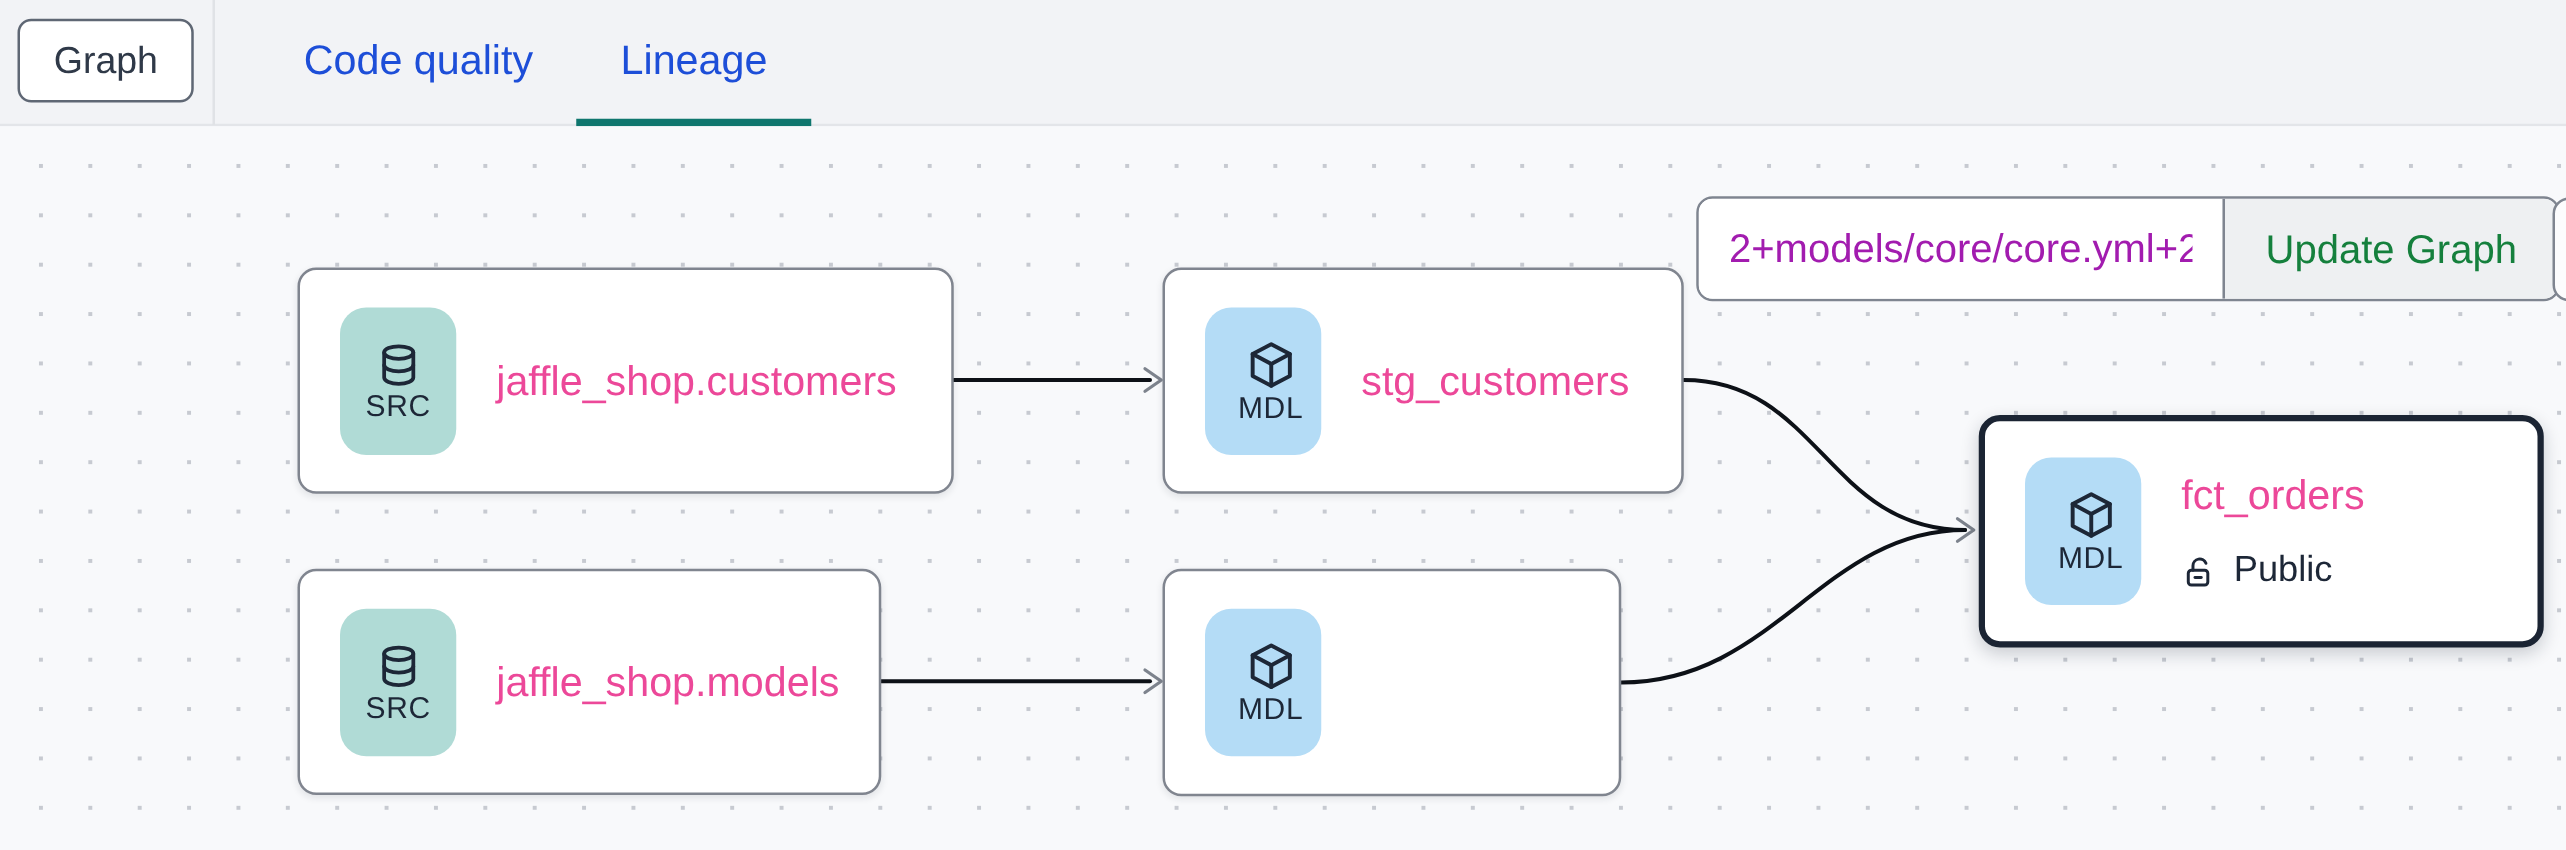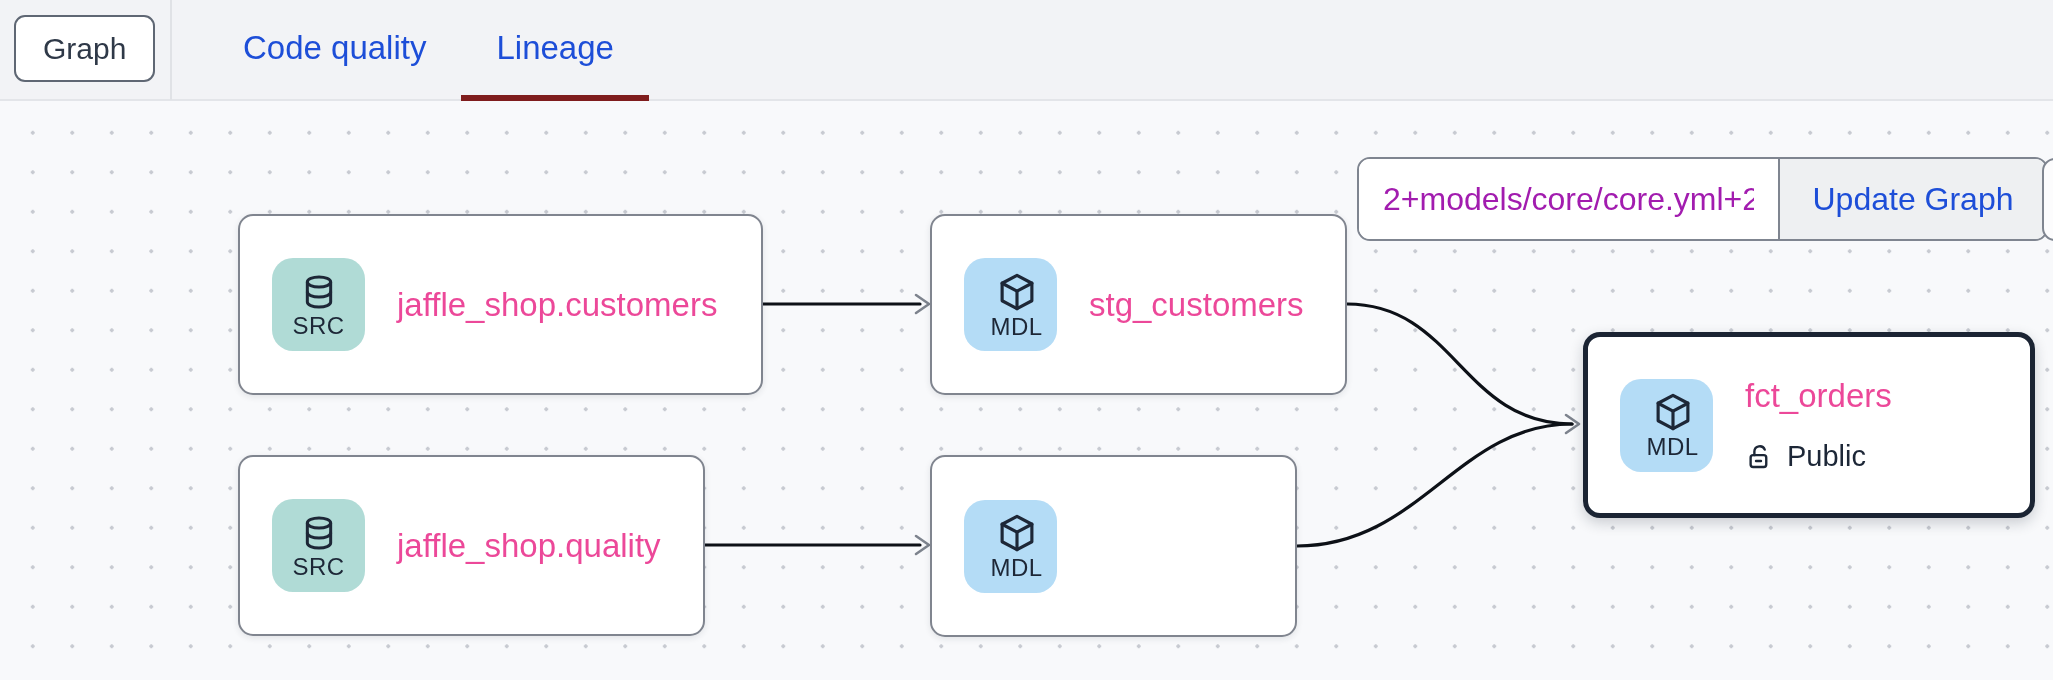--- a/index.html
+++ b/index.html
@@ -9,63 +9,63 @@
   
   .header { position:absolute; left:0; top:0; width:2053px; height:101px;
     background:#f2f3f6; border-bottom:2px solid #e3e5e9; }
   .format-btn { position:absolute; left:14px; top:15px; height:67px; padding:0 27px;
     background:#ffffff; border:2.5px solid #5f6774; border-radius:11px;
     font-size:30px; color:#2f3948; display:flex; align-items:center; cursor:pointer; }
   .header-divider { position:absolute; left:170px; top:0; width:2px; height:100px; background:#e0e2e6; }
   .tabs { position:absolute; left:208px; top:0; height:101px; display:flex; }
   .tab { height:101px; padding:0 35px; display:flex; align-items:center;
     font-size:33px; color:#1d4ed8; cursor:pointer; border-bottom:6px solid transparent; }
-  .tab.active { border-bottom:6px solid #7f1d1d; }
+  .tab.active { border-bottom:6px solid #0f766e; }
 
   
   .canvas { position:absolute; left:0; top:101px; width:2053px; height:579px;
     background-color:#f8f9fb;
     background-image:radial-gradient(circle, #c7cad1 1.7px, rgba(0,0,0,0) 1.9px);
     background-size:39.5px 39.5px; background-position:13px 12px; }
 
   .edges { position:absolute; left:0; top:0; width:2053px; height:579px; }
 
   
   .node { position:absolute; background:#ffffff; border:2.5px solid #80858f; border-radius:15px;
     display:flex; align-items:center; padding-left:32px; gap:32px;
     box-shadow:0 2px 6px rgba(25,35,50,0.10); cursor:pointer; }
   .node.selected { border:5px solid #1b2433; border-radius:17px;
     box-shadow:0 5px 14px rgba(20,30,45,0.20); }
   .node-label { font-size:33px; color:#ec4899; white-space:nowrap; }
 
-  .type-icon { width:93px; height:93px; border-radius:21px; flex:0 0 auto;
+  .type-icon { width:93px; height:118px; border-radius:21px; flex:0 0 auto;
     display:flex; flex-direction:column; align-items:center; justify-content:center; }
   .type-icon.src { background:#b0dbd6; }
   .type-icon.mdl { background:#b4dcf6;padding-left:12px; }
   .type-icon svg { display:block; }
   .type-label { font-size:24px; letter-spacing:0.5px; color:#1d2737; line-height:1; margin-top:2px; }
 
   .node-text-col { display:flex; flex-direction:column; gap:25px; }
-  .badge-row { display:flex; align-items:center; gap:12px; font-size:29px; color:#1d2737; }
+  .badge-row { display:flex; align-items:flex-end; gap:12px; font-size:29px; color:#1d2737; }
   .badge-row svg { display:block; }
 
   #node-src-customers { left:238px; top:113px; width:525px; height:181px; }
   #node-stg-customers { left:930px; top:113px; width:417px; height:181px; }
   #node-src-orders    { left:238px; top:354px; width:467px; height:181px; }
   #node-stg-orders    { left:930px; top:354px; width:367px; height:182px; }
   #node-fct-orders    { left:1583px; top:231px; width:452px; height:186px; }
 
   
   .graph-toolbar { position:absolute; left:1357px; top:56px; height:84px; display:flex;
     border:2.5px solid #7f8590; border-radius:13px; overflow:hidden; background:#ffffff; }
   .selector-input { width:419px; height:100%; border:none; outline:none; background:#ffffff;
     font-family:Liberation Sans, sans-serif; font-size:32px; color:#a21caf; padding:0 24px; }
   .update-btn { width:268px; height:100%; background:#eef0f2; border:none;
     border-left:2.5px solid #7f8590; font-family:"Liberation Sans", sans-serif;
-    font-size:32px; color:#1d4ed8; cursor:pointer; }
+    font-size:32px; color:#15803d; cursor:pointer; }
   .partial-btn { position:absolute; left:2042px; top:57px; width:70px; height:83px;
     background:#fcfcfd; border:2.5px solid #7f8590; border-radius:13px; cursor:pointer; }
 </style>
 </head>
 <body>
 
 <div class="header">
   <button class="format-btn">Graph</button>
   <div class="header-divider"></div>
   <div class="tabs">
@@ -116,21 +116,21 @@
 
   <div class="node" id="node-src-orders">
     <div class="type-icon src">
       <svg width="40" height="40" viewBox="0 0 24 24" fill="none" stroke="#1d2737" stroke-width="1.8" stroke-linecap="round">
         <ellipse cx="12" cy="6" rx="7" ry="3"></ellipse>
         <path d="M5 6v12c0 1.66 3.13 3 7 3s7-1.34 7-3V6"></path>
         <path d="M5 12c0 1.66 3.13 3 7 3s7-1.34 7-3"></path>
       </svg>
       <span class="type-label">SRC</span>
     </div>
-    <span class="node-label">jaffle_shop.quality</span>
+    <span class="node-label">jaffle_shop.models</span>
   </div>
 
   <div class="node" id="node-stg-orders">
     <div class="type-icon mdl">
       <svg width="42" height="42" viewBox="0 0 24 24" fill="none" stroke="#1d2737" stroke-width="1.8" stroke-linejoin="round" stroke-linecap="round">
         <path d="M12 2.5 L20.5 7 V17 L12 21.5 L3.5 17 V7 Z"></path>
         <path d="M3.5 7 L12 11.5 L20.5 7"></path>
         <path d="M12 11.5 V21.5"></path>
       </svg>
       <span class="type-label">MDL</span>

